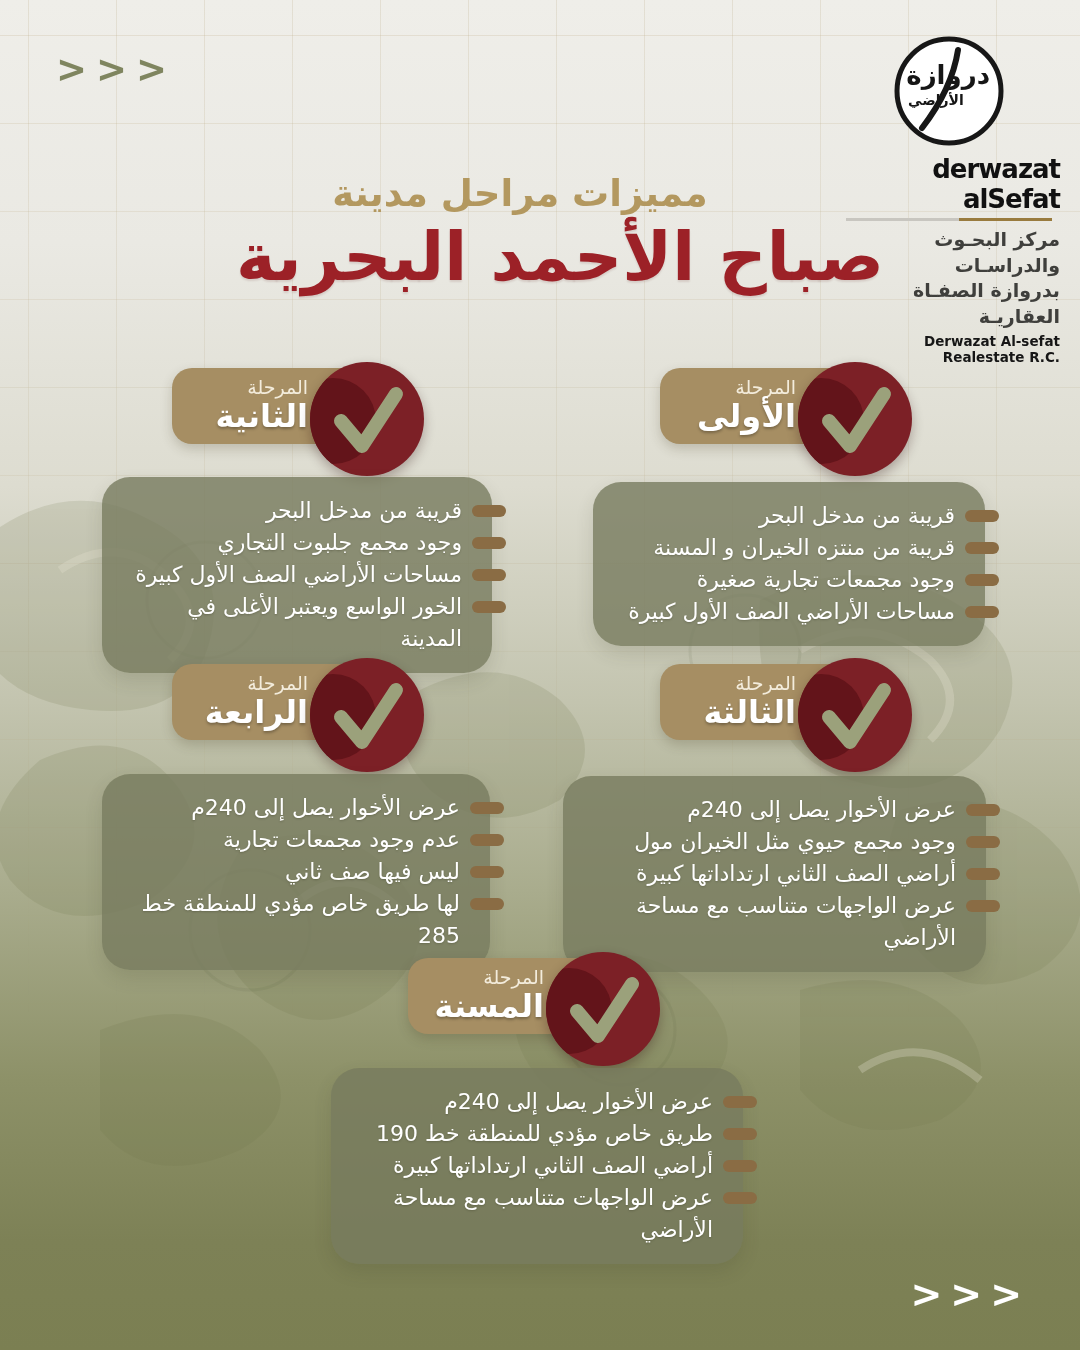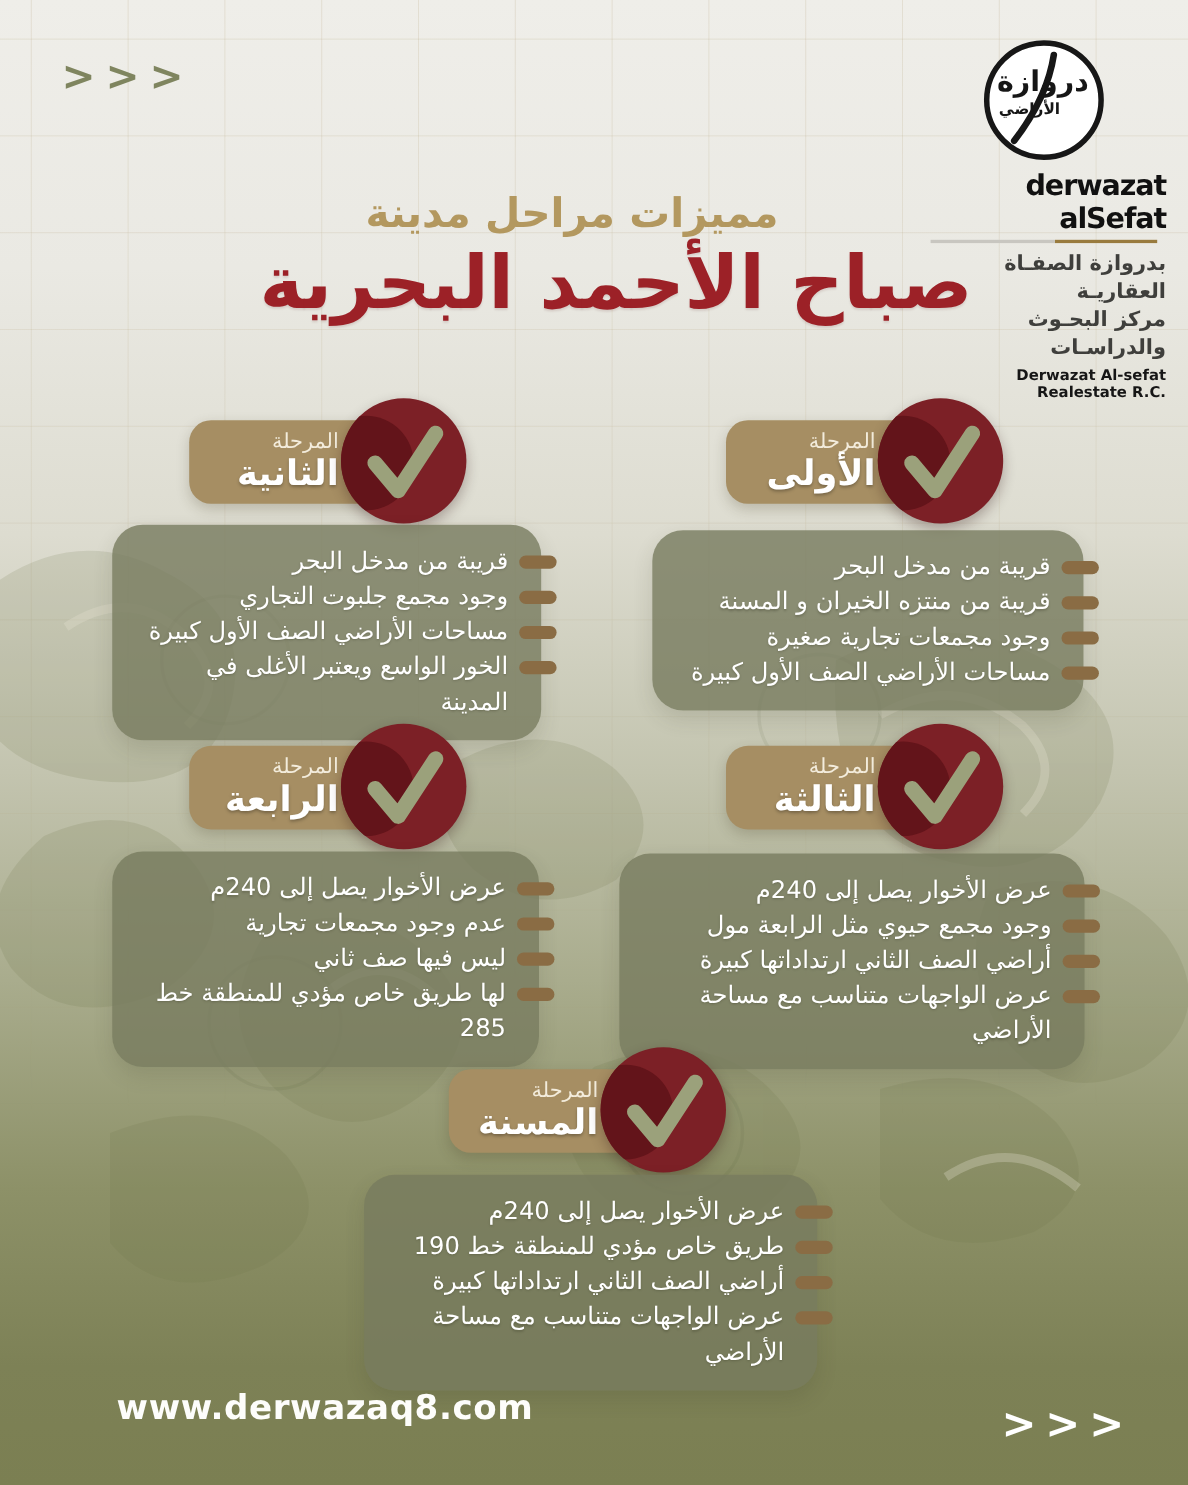--- a/index.html
+++ b/index.html
@@ -34,21 +34,21 @@
   .org-en{ font-size:13.5px; color:#161616; margin-top:3px; font-weight:600; }
 
   
   .subtitle{ position:absolute; left:0; top:172px; width:1040px; text-align:center;
     direction:rtl; font-size:37px; color:#b3985f; font-weight:700; }
   .main-title{ position:absolute; left:0; top:218px; width:1040px; text-align:center;
     direction:rtl; font-size:67px; font-weight:800; color:#9c2127; text-shadow:0 2px 2px rgba(80,20,20,.12);margin-left:40px; }
 
   
   .badge{ position:absolute; width:252px; height:116px; }
-  .badge-pill{ position:absolute; left:0; right:50px; top:20px; height:76px;
+  .badge-pill{ position:absolute; left:0; right:50px; top:6px; height:76px;
     background:#a68e63; border-radius:20px; box-shadow:0 5px 12px rgba(70,60,30,.22);
     text-align:right; padding:9px 66px 0 10px; }
   .badge-kicker{ direction:rtl; font-size:19px; color:#f3ecdc; line-height:1.15; }
   .badge-name{ direction:rtl; font-size:32px; font-weight:800; color:#fff; line-height:1.1;
     text-shadow:0 2px 3px rgba(0,0,0,.28); }
   .badge-circle{ position:absolute; right:0; top:0; width:114px; height:114px; border-radius:50%;
     background:#7c2026; overflow:hidden; box-shadow:0 5px 12px rgba(40,10,10,.30); }
   .badge-circle::before{ content:""; position:absolute; left:-20px; top:16px; width:86px; height:86px;
     border-radius:50%; background:#63141a; }
   .badge-circle svg{ position:absolute; left:0; top:0; }
@@ -112,22 +112,22 @@
     <div class="stamp">
       <svg width="114" height="114" viewBox="0 0 114 114">
         <circle cx="57" cy="57" r="52" fill="#ffffff" stroke="#171717" stroke-width="5"></circle>
         <path d="M66 16 C62 42 50 68 30 94" stroke="#171717" stroke-width="6" fill="none" stroke-linecap="round"></path>
       </svg>
       <span class="ar1">دروازة</span>
       <span class="ar2">الأراضي</span>
     </div>
     <div class="logotype">derwazat alSefat</div>
     <div class="brand-rule"></div>
+    <div class="org-ar">مركز البحـوث والدراسـات</div>
     <div class="org-ar">بدروازة الصفـاة العقاريـة</div>
-    <div class="org-ar">مركز البحـوث والدراسـات</div>
     <div class="org-en">Derwazat Al-sefat Realestate R.C.</div>
   </div>
 
   <div class="subtitle">مميزات مراحل مدينة</div>
   <div class="main-title">صباح الأحمد البحرية</div>
 
   <div class="badge b1">
     <div class="badge-pill">
       <div class="badge-kicker">المرحلة</div>
       <div class="badge-name">الأولى</div>
@@ -174,21 +174,21 @@
     </div>
     <div class="badge-circle">
       <svg width="114" height="114" viewBox="0 0 114 114">
         <path d="M31 59 L52 84 L86 32" fill="none" stroke="#9ba17b" stroke-width="14" stroke-linecap="round" stroke-linejoin="round"></path>
       </svg>
     </div>
   </div>
   <div class="card c3">
     <ul>
       <li>عرض الأخوار يصل إلى 240م</li>
-      <li>وجود مجمع حيوي مثل الرابعة مول</li>
+      <li>وجود مجمع حيوي مثل الخيران مول</li>
       <li>أراضي الصف الثاني ارتداداتها كبيرة</li>
       <li>عرض الواجهات متناسب مع مساحة الأراضي</li>
     </ul>
   </div>
 
   <div class="badge b4">
     <div class="badge-pill">
       <div class="badge-kicker">المرحلة</div>
       <div class="badge-name">الرابعة</div>
     </div>
@@ -220,15 +220,14 @@
   </div>
   <div class="card c5">
     <ul>
       <li>عرض الأخوار يصل إلى 240م</li>
       <li>طريق خاص مؤدي للمنطقة خط 190</li>
       <li>أراضي الصف الثاني ارتداداتها كبيرة</li>
       <li>عرض الواجهات متناسب مع مساحة الأراضي</li>
     </ul>
   </div>
 
-  <div class="website">www.derwazaq8.com</div>
   <div class="chevrons-bottom">&gt;&gt;&gt;</div>
 </div>
 
 </body></html>

